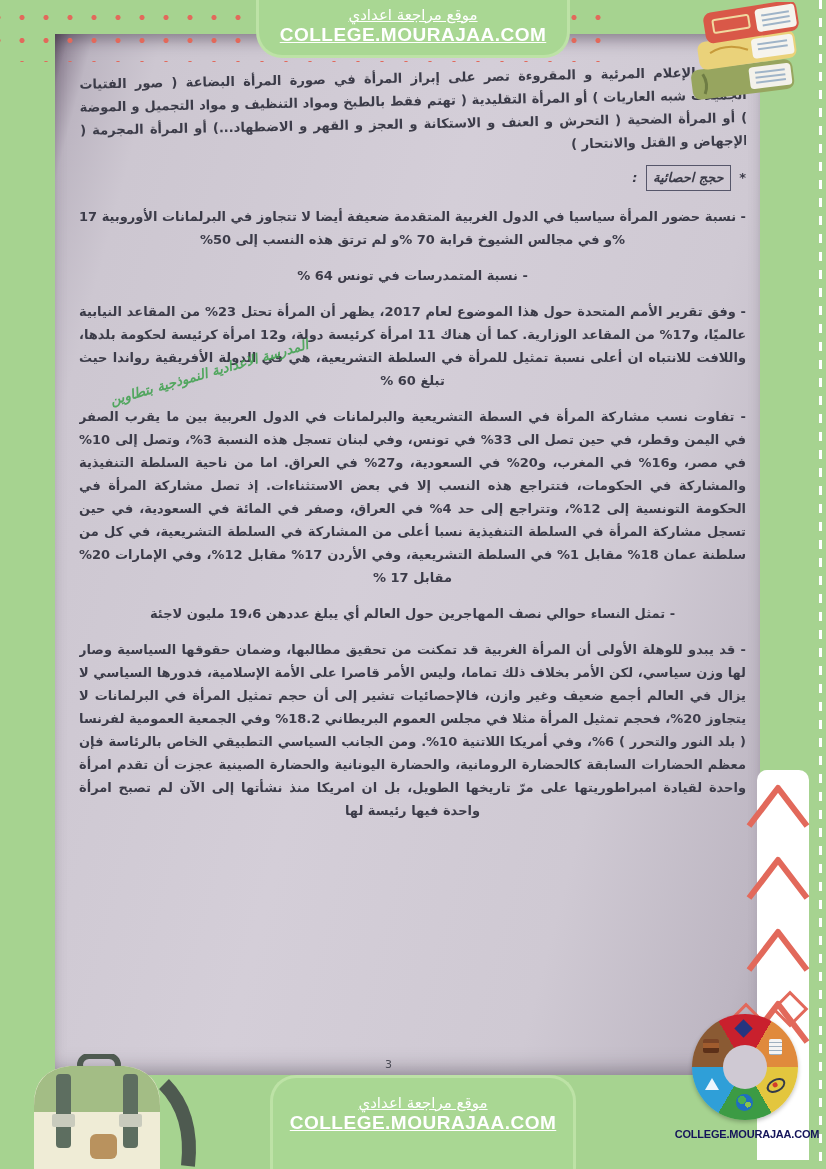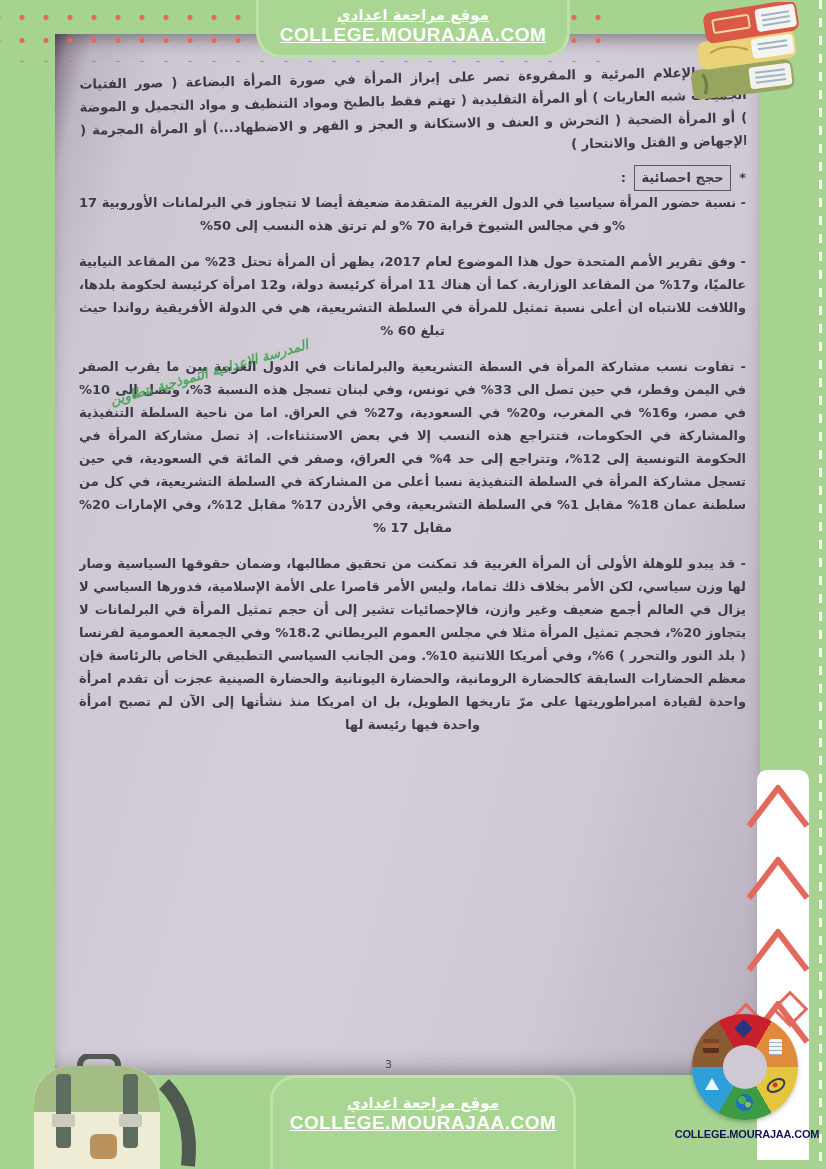--- a/index.html
+++ b/index.html
@@ -15,34 +15,34 @@
   
   .doc-photo{position:absolute;left:55px;top:34px;width:705px;height:1041px;z-index:2;
         background:linear-gradient(105deg,#645868 0%,#978c9c 1.5%,#bdb6c2 4%,#cdc7d1 11%,
                    #d4ced8 45%,#cfc9d3 75%,#bdb6c2 95%,#b1aab6 100%);
         box-shadow:inset 0 14px 18px -10px rgba(55,40,58,.55), inset 0 -16px 20px -12px rgba(90,80,95,.6);}
   .paper-text{position:absolute;left:24px;right:14px;top:26px;bottom:10px;direction:rtl;
         color:#3c3c49;font-weight:600;font-size:13px;line-height:1.77;overflow:hidden;}
   .paper-text p{margin:0 0 13px;text-align:justify;}
   .bullet{text-align-last:center;}
   .intro{transform:rotate(-1.1deg);transform-origin:right top;}
-  .heading-line{margin:4px 0 0;text-align:right;}
+  .heading-line{margin:4px 0 14px;text-align:right;font-style:italic;}
   .heading-box{display:inline-block;border:1px solid #56566a;padding:0 6px 1px;margin:0 4px;}
   .stamp{position:absolute;left:24px;top:330px;width:260px;z-index:3;pointer-events:none;
         color:#3da14c;font-size:13.5px;font-weight:bold;font-style:italic;opacity:.85;
         transform:rotate(-16deg);text-align:center;direction:rtl;}
   .page-number{position:absolute;left:330px;top:1024px;font-size:11px;color:#4a4a55;}
   
   .banner{position:absolute;z-index:6;background:#a9d793;color:#ffffff;text-align:center;
         box-sizing:border-box;border:3px solid #bde2a6;}
   .banner-top{left:256px;top:0;width:314px;height:58px;border-top:none;
         border-radius:0 0 26px 26px;padding-top:6px;}
   .banner-bottom{left:270px;bottom:0;width:306px;height:94px;border-bottom:none;
         border-radius:26px 26px 0 0;padding-top:16px;}
-  .banner .ar{display:block;font-size:15px;font-weight:bold;text-decoration:underline;}
+  .banner .ar{display:block;font-size:15px;font-weight:normal;text-decoration:underline;}
   .banner .en{display:block;font-size:19px;font-weight:bold;text-decoration:underline;
         font-family:"Liberation Sans","DejaVu Sans",sans-serif;letter-spacing:.5px;}
   
   .books{position:absolute;left:686px;top:2px;width:118px;height:106px;z-index:5;}
   
   .backpack{position:absolute;left:4px;top:1054px;width:218px;height:115px;z-index:5;}
   
   .chevron-band{position:absolute;left:757px;top:770px;width:52px;height:390px;z-index:3;
         background:#ffffff;border-radius:10px 10px 0 0;}
   .chevron{position:absolute;left:-16px;width:74px;height:58px;}
@@ -82,22 +82,24 @@
 
   <div class="doc-photo">
     <div class="paper-text">
       <p class="intro">وسائل الإعلام المرئية و المقروءة تصر على إبراز المرأة في صورة المرأة البضاعة ( صور الفتيات الجميلات شبه العاريات ) أو المرأة التقليدية ( تهتم فقط بالطبخ ومواد التنظيف و مواد التجميل و الموضة ) أو المرأة الضحية ( التحرش و العنف و الاستكانة و العجز و القهر و الاضطهاد...) أو المرأة المجرمة ( الإجهاض و القتل والانتحار )</p>
       <div class="heading-line">
         <span>*</span>
         <span class="heading-box">حجج احصائية</span>
         <span>:</span>
       </div>
       <p class="bullet">- نسبة حضور المرأة سياسيا في الدول الغربية المتقدمة ضعيفة أيضا لا تتجاوز في البرلمانات الأوروبية 17 %و في مجالس الشيوخ قرابة 70 %و لم ترتق هذه النسب إلى 50%</p>
+      <p class="bullet">- نسبة المتمدرسات في تونس 64 %</p>
       <p class="bullet">- وفق تقرير الأمم المتحدة حول هذا الموضوع لعام 2017، يظهر أن المرأة تحتل 23% من المقاعد النيابية عالميًا، و17% من المقاعد الوزارية. كما أن هناك 11 امرأة كرئيسة دولة، و12 امرأة كرئيسة لحكومة بلدها، واللافت للانتباه ان أعلى نسبة تمثيل للمرأة في السلطة التشريعية، هي في الدولة الأفريقية رواندا حيث تبلغ 60 %</p>
       <p class="bullet">- تفاوت نسب مشاركة المرأة في السطة التشريعية والبرلمانات في الدول العربية بين ما يقرب الصفر في اليمن وقطر، في حين تصل الى 33% في تونس، وفي لبنان تسجل هذه النسبة 3%، وتصل إلى 10% في مصر، و16% في المغرب، و20% في السعودية، و27% في العراق. اما من ناحية السلطة التنفيذية والمشاركة في الحكومات، فتتراجع هذه النسب إلا في بعض الاستثناءات. إذ تصل مشاركة المرأة في الحكومة التونسية إلى 12%، وتتراجع إلى حد 4% في العراق، وصفر في المائة في السعودية، في حين تسجل مشاركة المرأة في السلطة التنفيذية نسبا أعلى من المشاركة في السلطة التشريعية، في كل من سلطنة عمان 18% مقابل 1% في السلطة التشريعية، وفي الأردن 17% مقابل 12%، وفي الإمارات 20% مقابل 17 %</p>
+      <p class="bullet">- تمثل النساء حوالي نصف المهاجرين حول العالم أي يبلغ عددهن 19،6 مليون لاجئة</p>
       <p class="bullet">- قد يبدو للوهلة الأولى أن المرأة الغربية قد تمكنت من تحقيق مطالبها، وضمان حقوقها السياسية وصار لها وزن سياسي، لكن الأمر بخلاف ذلك تماما، وليس الأمر قاصرا على الأمة الإسلامية، فدورها السياسي لا يزال في العالم أجمع ضعيف وغير وازن، فالإحصائيات تشير إلى أن حجم تمثيل المرأة في البرلمانات لا يتجاوز 20%، فحجم تمثيل المرأة مثلا في مجلس العموم البريطاني 18.2% وفي الجمعية العمومية لفرنسا ( بلد النور والتحرر ) 6%، وفي أمريكا اللاتنية 10%. ومن الجانب السياسي التطبيقي الخاص بالرئاسة فإن معظم الحضارات السابقة كالحضارة الرومانية، والحضارة اليونانية والحضارة الصينية عجزت أن تقدم امرأة واحدة لقيادة امبراطوريتها على مرّ تاريخها الطويل، بل ان امريكا منذ نشأتها إلى الآن لم تصبح امرأة واحدة فيها رئيسة لها</p>
     </div>
     <div class="stamp">المدرسة الاعدادية النموذجية بتطاوين</div>
     <div class="page-number">3</div>
   </div>
 
   <div class="dots"></div>
 
   <div class="banner banner-top">
     <span class="ar">موقع مراجعة اعدادي</span>

